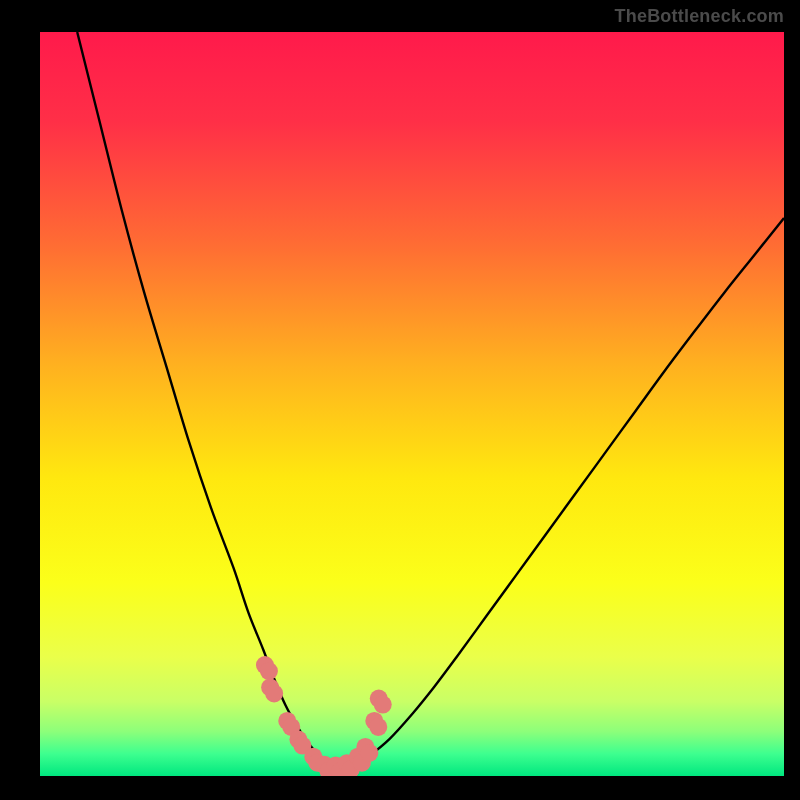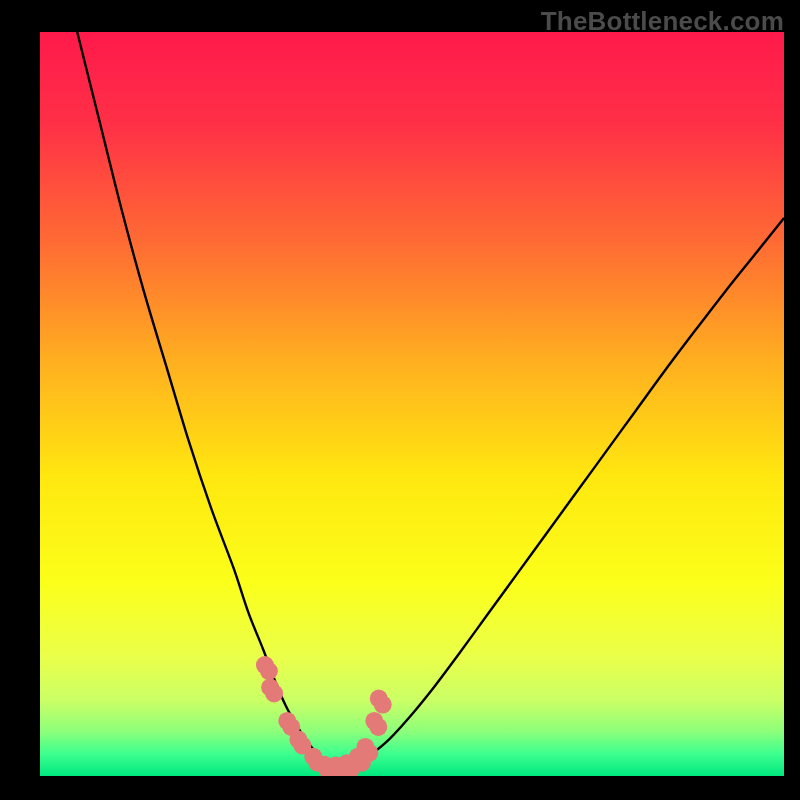--- a/index.html
+++ b/index.html
@@ -28,21 +28,21 @@
   }
   .gradient-bg {
     position: absolute;
     inset: 0;
   }
   .watermark {
     position: absolute;
     top: 6px;
     right: 16px;
     font-family: Arial, Helvetica, sans-serif;
-    font-size: 26px;
+    font-size: 18px;
     font-weight: 600;
     color: #4b4b4b;
     letter-spacing: 0.2px;
   }
   svg.curve-layer {
     position: absolute;
     inset: 0;
   }
 </style>
 </head>

